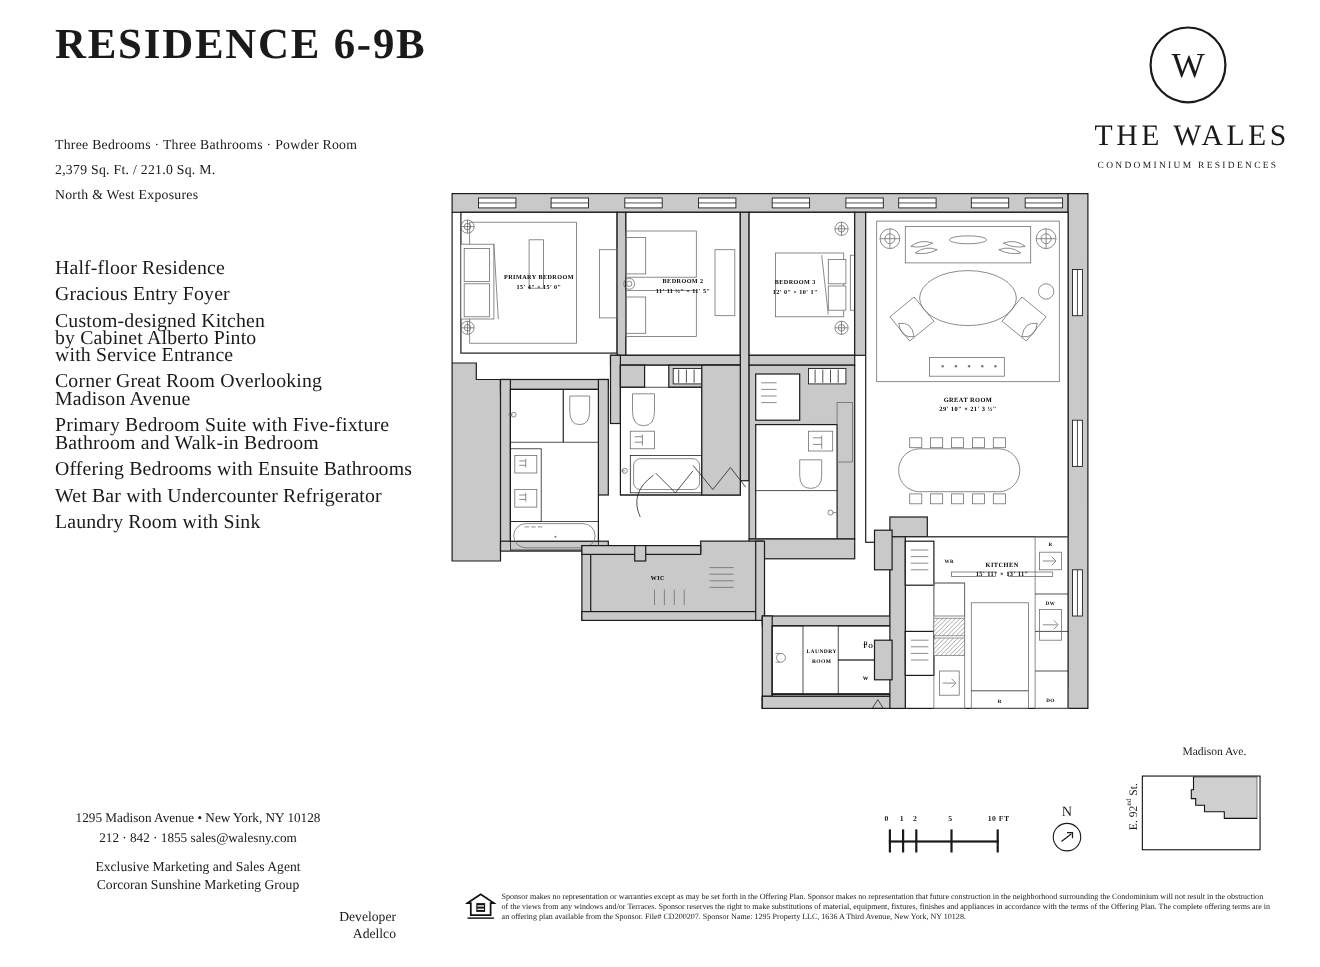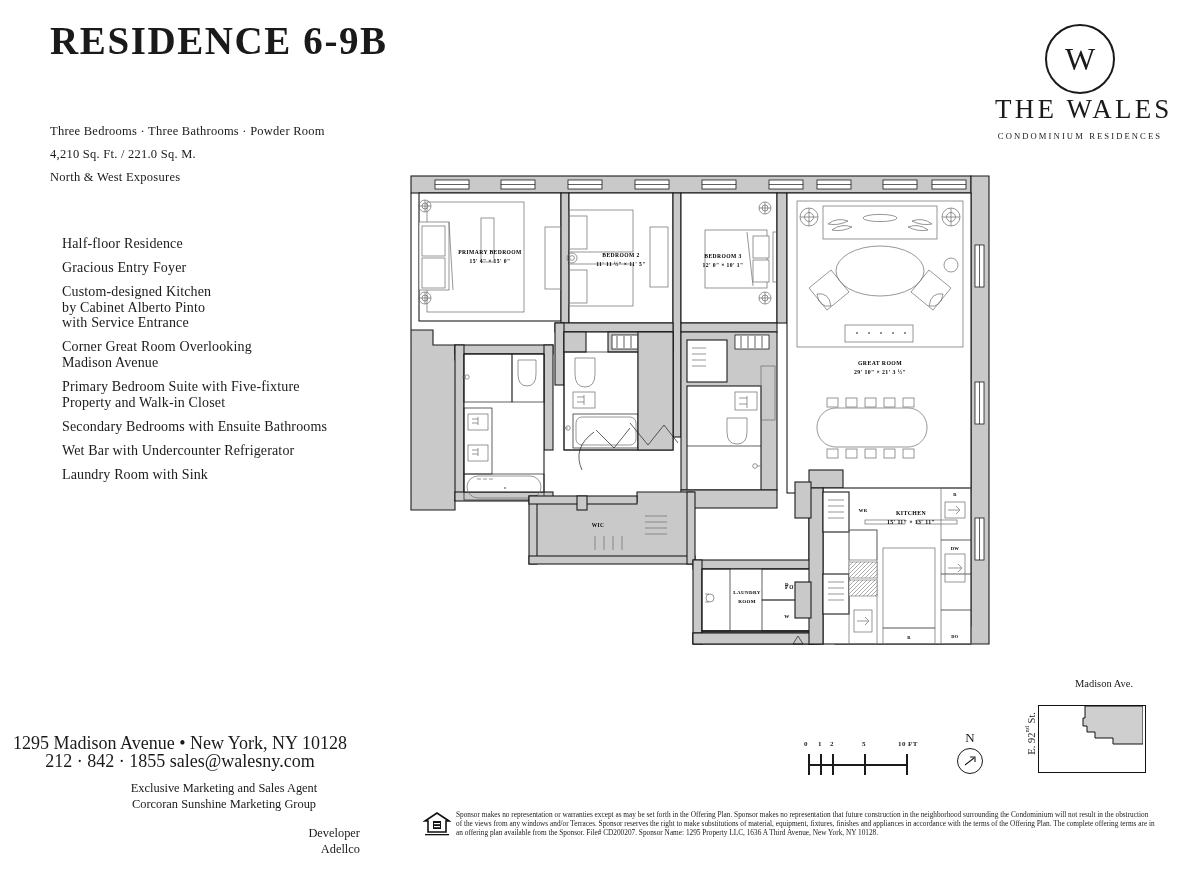--- a/index.html
+++ b/index.html
@@ -5,35 +5,35 @@
   html,body{margin:0;padding:0;background:#fff;}
   body{width:1200px;height:879px;position:relative;overflow:hidden;
        font-family:"Liberation Serif","DejaVu Serif",serif;color:#1a1a1a;}
 
   
   #title{position:absolute;left:50px;top:18px;font-size:39px;letter-spacing:1.6px;font-weight:700;}
 
   #summary{position:absolute;left:50px;top:120px;font-size:12.5px;line-height:23px;letter-spacing:.25px;}
   #summary div{white-space:nowrap;}
 
-  #features{position:absolute;left:62px;top:236px;font-size:14px;line-height:15.6px;letter-spacing:.15px;}
+  #features{position:absolute;left:50px;top:236px;font-size:18px;line-height:15.6px;letter-spacing:.15px;}
   #features .feat{margin-bottom:8.5px;}
   #features .feat div{white-space:nowrap;}
 
   
   #logo{position:absolute;left:995px;top:24px;width:170px;text-align:center;}
   #logo .ring{width:66px;height:66px;border:2.4px solid #1a1a1a;border-radius:50%;
               margin:0 auto;display:flex;align-items:center;justify-content:center;}
   #logo .ring span{font-size:32px;line-height:1;font-family:"Liberation Serif",serif;}
-  #logo .wales{font-size:27px;letter-spacing:3.2px;white-space:nowrap;}
+  #logo .wales{font-size:27px;letter-spacing:3.2px;margin-top:14px;white-space:nowrap;}
   #logo .sub{font-size:8.6px;letter-spacing:2.1px;margin-top:6px;white-space:nowrap;}
 
   
-  #contact{position:absolute;left:0px;top:735px;width:360px;text-align:center;font-size:18px;line-height:17.5px;}
-  #agent{position:absolute;left:0px;top:781px;width:360px;text-align:center;font-size:12.4px;line-height:15.5px;padding-left:44px;}
+  #contact{position:absolute;left:0px;top:735px;width:360px;text-align:center;font-size:12px;line-height:17.5px;}
+  #agent{position:absolute;left:0px;top:781px;width:360px;text-align:center;font-size:12.4px;line-height:15.5px;}
   #developer{position:absolute;left:0px;top:826px;width:360px;text-align:right;font-size:12.4px;line-height:15.5px;}
 
   
   #disclaimer{position:absolute;left:456px;top:810px;width:700px;font-size:7.3px;line-height:9.2px;text-align:left;}
   #eho{position:absolute;left:423px;top:810px;width:30px;height:30px;}
 
   
   #scale{position:absolute;left:800px;top:740px;width:130px;height:40px;}
   #scale .lbl{position:absolute;font-size:7px;font-weight:700;letter-spacing:.4px;}
   #scale .tick{position:absolute;background:#1a1a1a;width:1.6px;}
@@ -56,21 +56,21 @@
   #plan svg{display:block;}
   .rlabel{font-family:"Liberation Serif",serif;font-weight:700;letter-spacing:.4px;}
 </style>
 </head>
 <body>
 
 <div id="title">RESIDENCE 6-9B</div>
 
 <div id="summary">
   <div>Three Bedrooms  ·  Three Bathrooms  ·  Powder Room</div>
-  <div>4,210 Sq. Ft. / 221.0 Sq. M.</div>
+  <div>2,379 Sq. Ft. / 221.0 Sq. M.</div>
   <div>North &amp; West Exposures</div>
 </div>
 
 <div id="features">
   <div class="feat">
       <div>Half-floor Residence</div>
     </div>
   <div class="feat">
       <div>Gracious Entry Foyer</div>
     </div>
@@ -78,24 +78,24 @@
     <div>Custom-designed Kitchen</div>
     <div>by Cabinet Alberto Pinto</div>
     <div>with Service Entrance</div>
   </div>
   <div class="feat">
     <div>Corner Great Room Overlooking</div>
     <div>Madison Avenue</div>
   </div>
   <div class="feat">
     <div>Primary Bedroom Suite with Five-fixture</div>
-    <div>Property and Walk-in Closet</div>
-  </div>
-  <div class="feat">
-      <div>Secondary Bedrooms with Ensuite Bathrooms</div>
+    <div>Bathroom and Walk-in Bedroom</div>
+  </div>
+  <div class="feat">
+      <div>Offering Bedrooms with Ensuite Bathrooms</div>
     </div>
   <div class="feat">
       <div>Wet Bar with Undercounter Refrigerator</div>
     </div>
   <div class="feat">
       <div>Laundry Room with Sink</div>
     </div>
 </div>
 
 <div id="logo">

